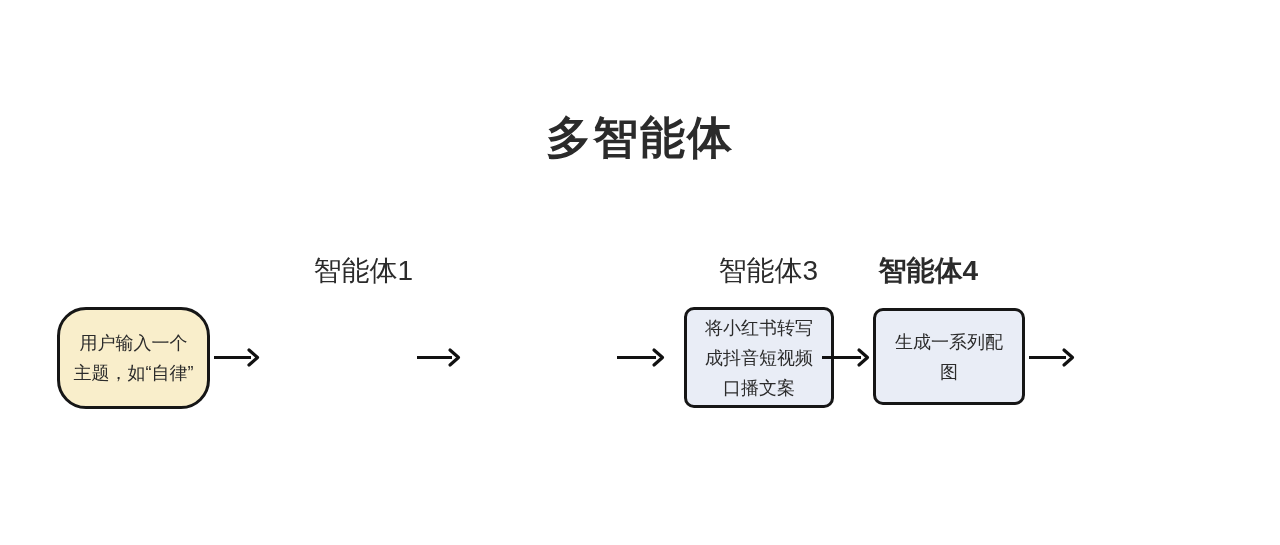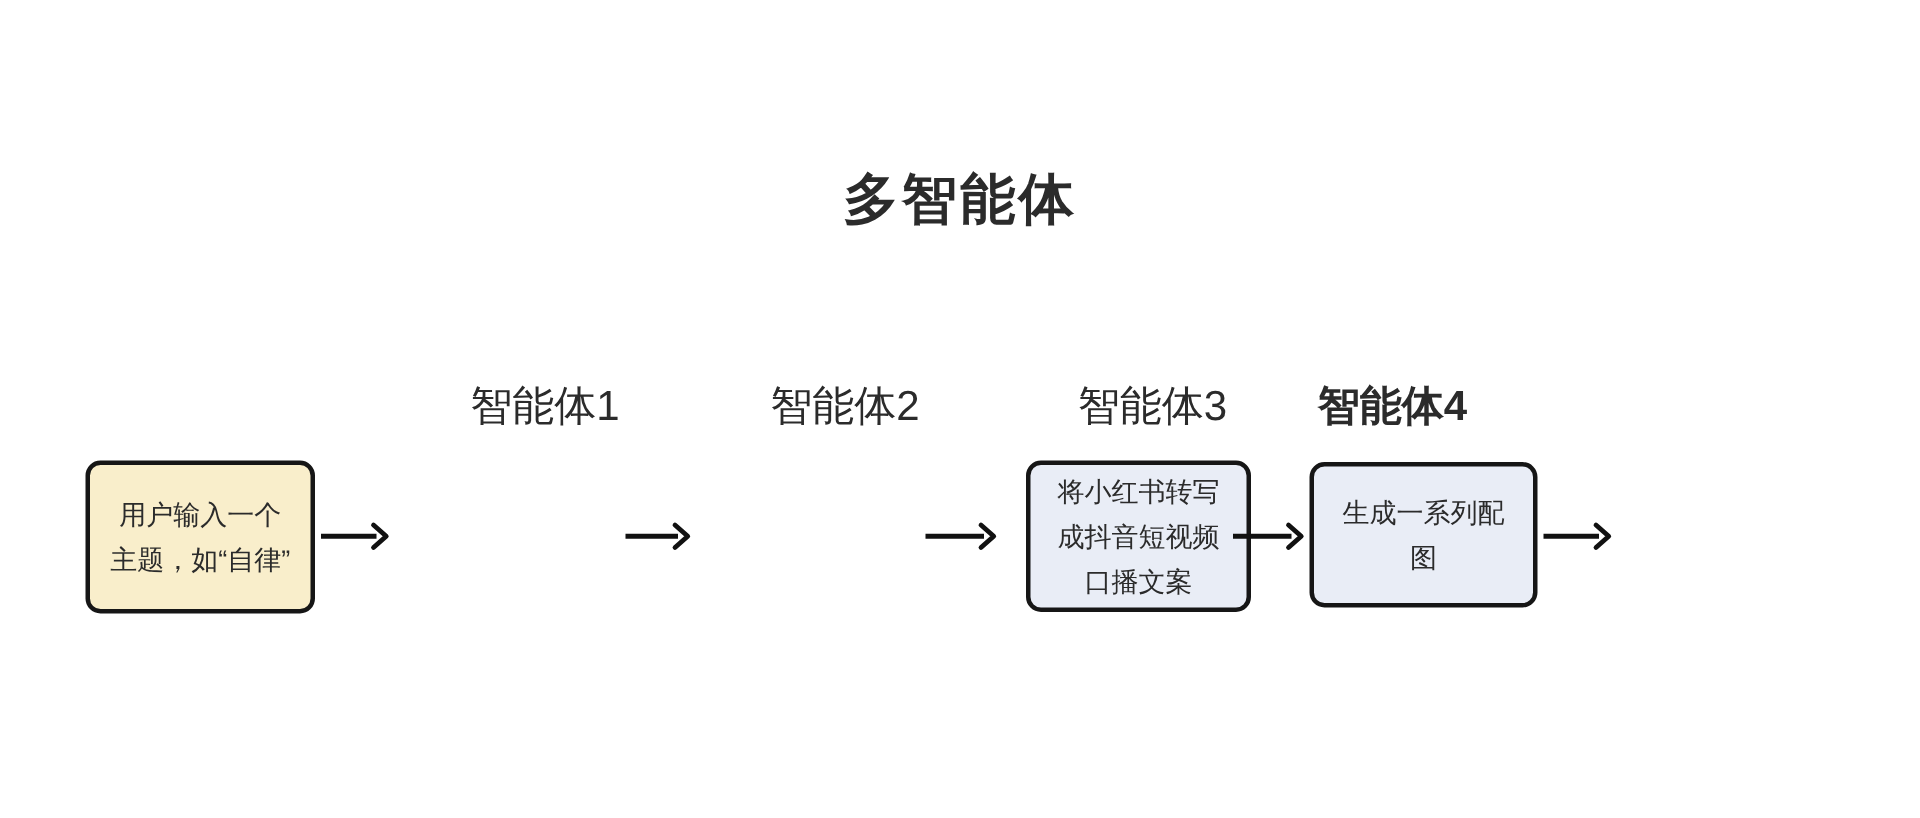--- a/index.html
+++ b/index.html
@@ -18,21 +18,21 @@
     position:relative;
     width:1280px;height:545px;
     background:#ffffff;
     overflow:hidden;
   }
   .title{
     position:absolute;
     left:0;top:108px;width:100%;
     margin:0;
     text-align:center;
-    font-size:37px;
+    font-size:45px;
     font-weight:600;
     letter-spacing:2px;
     color:var(--text);
   }
   .agent-label{
     position:absolute;
     top:252px;
     height:34px;
     text-align:right;
     font-size:28px;
@@ -70,25 +70,24 @@
   .arrow line, .arrow path{ stroke:var(--arrow); }
 </style>
 </head>
 <body>
 
 <div class="canvas">
 
   <h1 class="title">多智能体</h1>
 
   <div class="agent-label" style="left:263px;width:150px;">智能体1</div>
-  <div class="agent-label" style="left:463px;width:150px;">智能体2</div>
   <div class="agent-label" style="left:668px;width:150px;">智能体3</div>
   <div class="agent-label" style="left:826px;width:152px;font-weight:bold;">智能体4</div>
 
-  <div class="node input" style="left:57px;top:307px;width:153px;height:102px;">
+  <div class="node input" style="left:57px;top:307px;width:153px;height:102px;border-radius:29px;">
     <span>用户输入一个主题，如“自律”</span>
   </div>
 
   <svg class="arrow" style="left:213px;" width="47" height="21" viewBox="0 0 47 21">
     <line x1="1" y1="10.5" x2="38" y2="10.5" stroke-width="3.2"></line>
     <path d="M36 3 L44.5 10.5 L36 18" fill="none" stroke-width="3.2" stroke-linecap="round" stroke-linejoin="round"></path>
   </svg>
 
 
   <svg class="arrow" style="left:416px;" width="45" height="21" viewBox="0 0 45 21">

